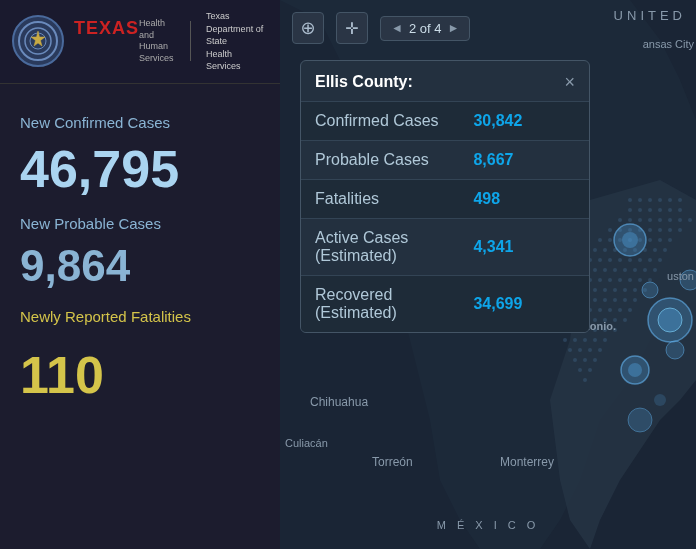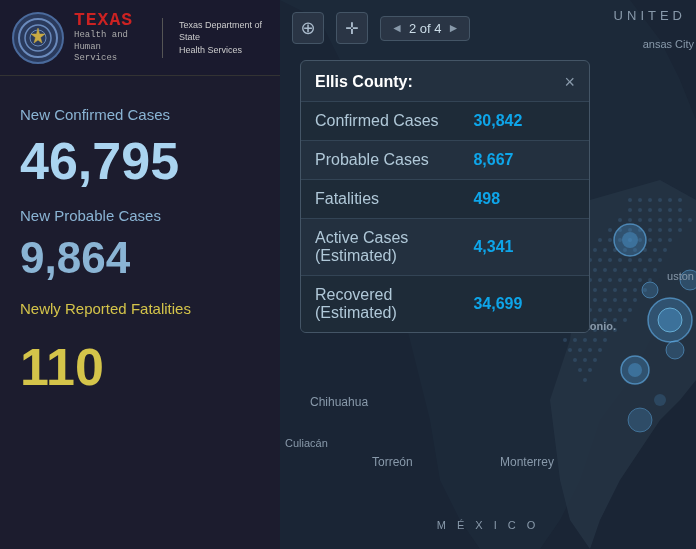--- a/index.html
+++ b/index.html
@@ -50,22 +50,20 @@
       border-radius: 50%;
       border: 2px solid #6a8abc;
       display: flex;
       align-items: center;
       justify-content: center;
       font-size: 18px;
     }
 
     .header-text {
       display: flex;
-      flex-direction: column;
-      font-family: Liberation Mono, monospace;
     }
 
     .texas-title {
       color: #cc2222;
       font-size: 18px;
       font-weight: bold;
       letter-spacing: 1px;
     }
 
     .header-subtitle {

